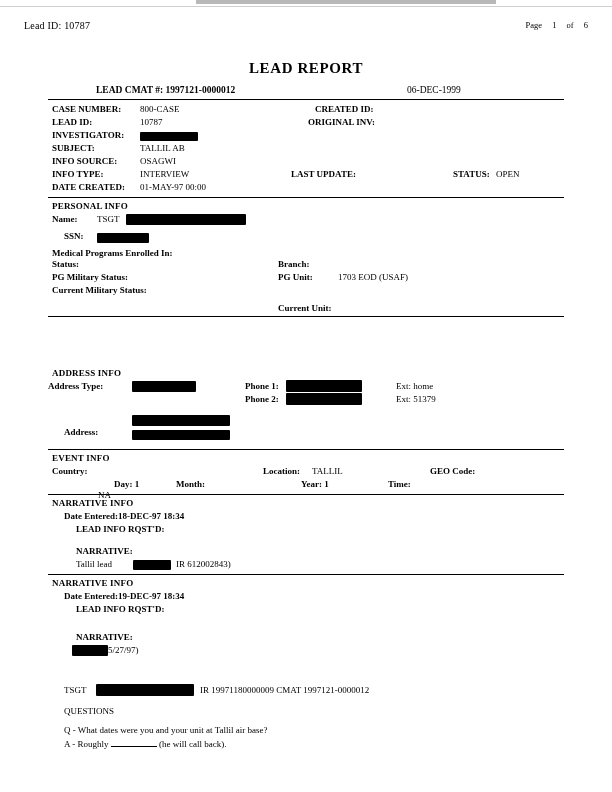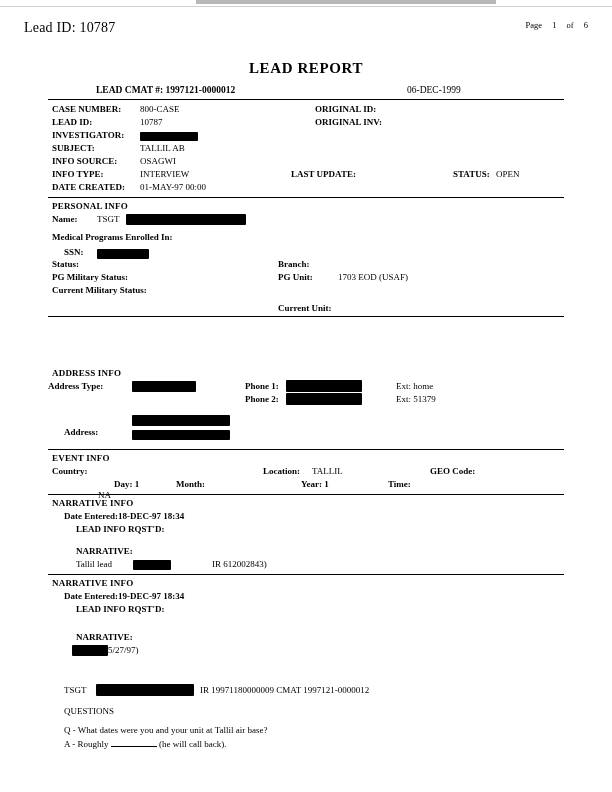--- a/index.html
+++ b/index.html
@@ -41,21 +41,21 @@
     top: 20px;
     left: 24px;
     right: 24px;
     font-size: 8.5px;
     font-family: "Liberation Serif", serif;
   }
   .hdr-left {
     position: absolute;
     left: 0;
     top: 0;
-    font-size: 14px;
+    font-size: 10px;
     letter-spacing: 0.2px;
   }
   .hdr-right {
     position: absolute;
     right: 0;
     top: 0;
     font-size: 8.5px;
   }
   .hdr-right span { margin-left: 8px; }
 
@@ -158,27 +158,27 @@
     <span class="cmat-right">06-DEC-1999</span>
   </div>
 
   <div class="body-block">
 
     <div class="rule"></div>
     <div class="sect" style="padding-top:3px;padding-bottom:3px;">
       <div class="row tall">
         <span class="c lbl" style="left:4px;">CASE NUMBER:</span>
         <span class="c val" style="left:92px;">800-CASE</span>
-        <span class="c lbl" style="left:267px;">ORIGINAL ID:</span>
+        <span class="c lbl" style="left:267px;">CREATED ID:</span>
         <span class="c val" style="left:360px;"></span>
       </div>
       <div class="row tall">
         <span class="c lbl" style="left:4px;">LEAD ID:</span>
         <span class="c val" style="left:92px;">10787</span>
-        <span class="c lbl" style="left:267px;">ORIGINAL INV:</span>
+        <span class="c lbl" style="left:260px;">ORIGINAL INV:</span>
         <span class="c val" style="left:360px;"></span>
       </div>
       <div class="row tall">
         <span class="c lbl" style="left:4px;">INVESTIGATOR:</span>
         <span class="c" style="left:92px;top:1px;">
           <span class="redact" style="width:58px;height:9px;"></span>
         </span>
       </div>
       <div class="row tall">
         <span class="c lbl" style="left:4px;">SUBJECT:</span>
@@ -207,27 +207,27 @@
         <span class="c sect-title" style="left:4px;">PERSONAL INFO</span>
       </div>
       <div class="row tall">
         <span class="c lbl" style="left:4px;">Name:</span>
         <span class="c val" style="left:49px;">TSGT</span>
         <span class="c" style="left:78px;top:0px;">
           <span class="redact" style="width:120px;height:11px;"></span>
         </span>
       </div>
       <div class="row tall" style="height:16px;line-height:16px;">
-        <span class="c lbl" style="left:4px;top:3px;">Medical  Programs Enrolled In:</span>
-      </div>
-      <div class="row tall" style="height:16px;line-height:16px;">
         <span class="c lbl" style="left:16px;top:2px;">SSN:</span>
         <span class="c" style="left:49px;top:3px;">
           <span class="redact" style="width:52px;height:10px;"></span>
         </span>
+      </div>
+      <div class="row tall" style="height:16px;line-height:16px;">
+        <span class="c lbl" style="left:4px;top:3px;">Medical  Programs Enrolled In:</span>
       </div>
       <div class="row tall">
         <span class="c lbl" style="left:4px;">Status:</span>
         <span class="c lbl" style="left:230px;">Branch:</span>
       </div>
       <div class="row tall">
         <span class="c lbl" style="left:4px;">PG Military Status:</span>
         <span class="c lbl" style="left:230px;">PG Unit:</span>
         <span class="c val" style="left:290px;">1703 EOD (USAF)</span>
       </div>
@@ -314,21 +314,21 @@
         <span class="c lbl" style="left:28px;">LEAD INFO RQST'D:</span>
       </div>
       <div class="row tall">
         <span class="c lbl" style="left:28px;">NARRATIVE:</span>
       </div>
       <div class="row tall">
         <span class="c val" style="left:28px;">Tallil lead</span>
         <span class="c" style="left:85px;top:0px;">
           <span class="redact" style="width:38px;height:10px;"></span>
         </span>
-        <span class="c val" style="left:128px;margin-left:36px;">IR 612002843)</span>
+        <span class="c val" style="left:128px;">IR 612002843)</span>
       </div>
     </div>
 
     <div class="rule"></div>
     <div class="sect" style="padding-top:2px;padding-bottom:3px;">
       <div class="row tall">
         <span class="c sect-title" style="left:4px;">NARRATIVE INFO</span>
       </div>
       <div class="row tall">
         <span class="c lbl" style="left:16px;">

